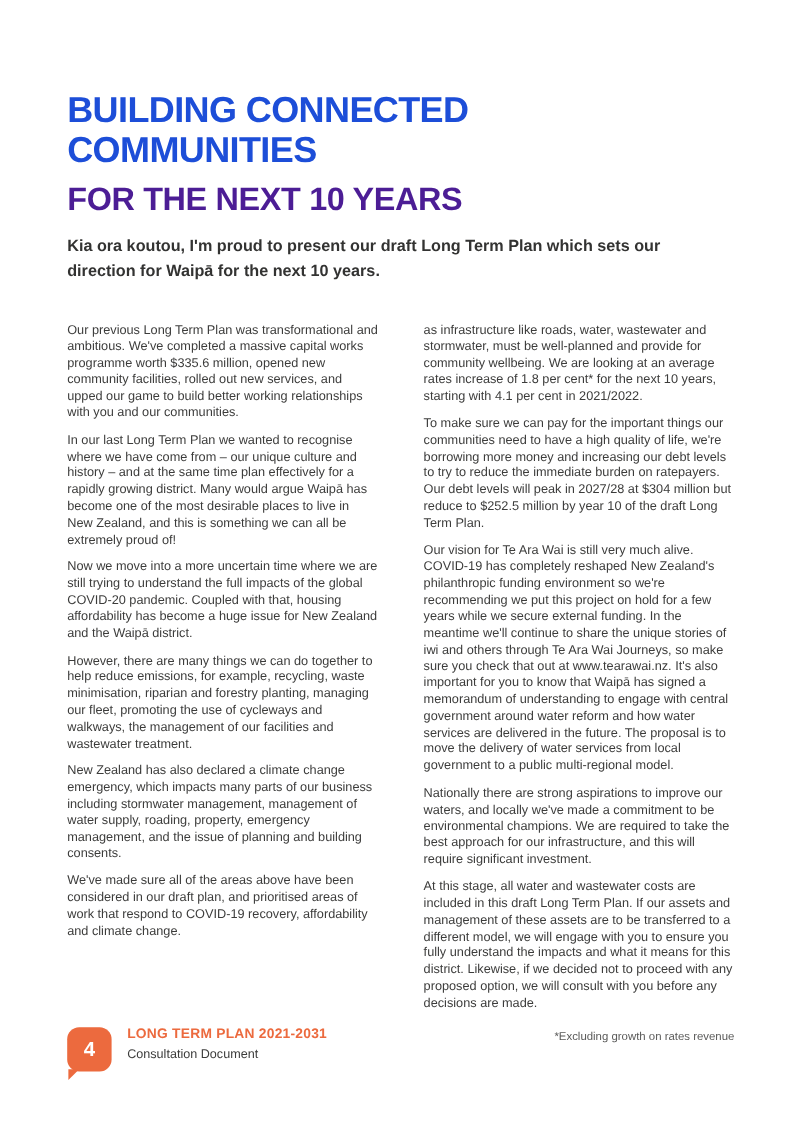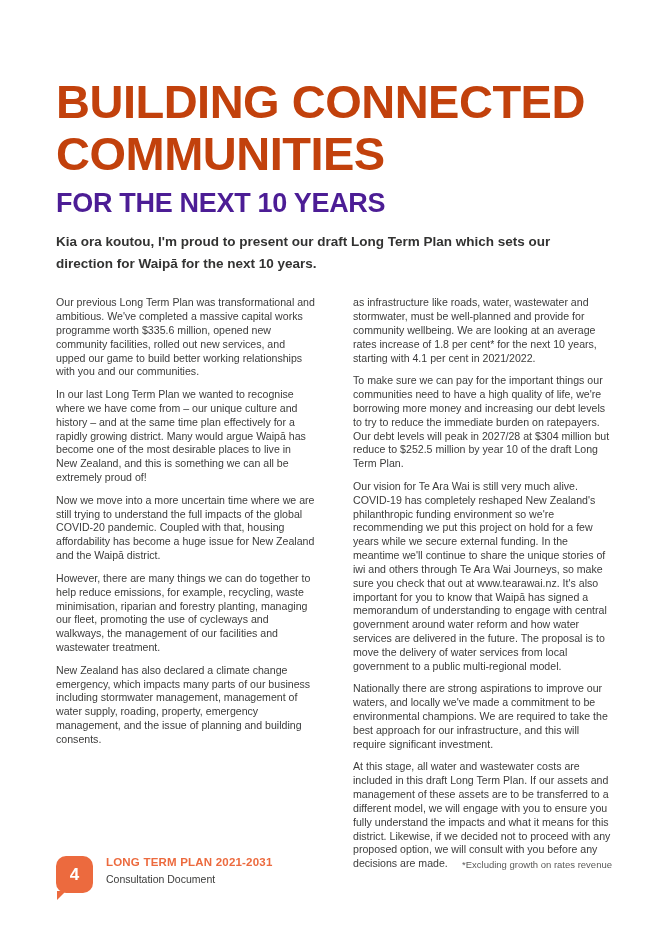--- a/index.html
+++ b/index.html
@@ -8,22 +8,22 @@
     width: 668px;
     height: 944px;
     background: #ffffff;
     font-family: "Liberation Sans", sans-serif;
     color: #3c3c3b;
     box-sizing: border-box;
     padding: 76px 56px 0 56px;
     overflow: hidden;
   }
   .title {
-    color: #c2410c;
-    font-size: 47px;
+    color: #1d4ed8;
+    font-size: 30px;
     font-weight: 800;
     line-height: 1.1;
     letter-spacing: -0.5px;
     margin: 0;
   }
   .title span { display: block; }
   .subtitle {
     color: #4c1d95;
     font-size: 27px;
     font-weight: 800;
@@ -35,21 +35,21 @@
     font-size: 13.5px;
     font-weight: 700;
     line-height: 1.6;
     margin: 12px 0 1px 0;
     max-width: 545px;
     color: #333332;
   }
   .columns {
     display: flex;
     gap: 38px;
-    margin-top: 22px;
+    margin-top: 32px;
     font-size: 10.6px;
     line-height: 1.305;
     color: #3c3c3b;
   }
   .col { flex: 1 1 0; min-width: 0; }
   .col p { margin: 0 0 9px 0; }
   .footer {
     position: absolute;
     left: 56px;
     right: 56px;
@@ -116,20 +116,21 @@
 
   <p class="intro">Kia ora koutou, I'm proud to present our draft Long Term Plan which sets our direction for Waipā for the next 10 years.</p>
 
   <div class="columns">
     <div class="col">
       <p>Our previous Long Term Plan was transformational and ambitious. We've completed a massive capital works programme worth $335.6 million, opened new community facilities, rolled out new services, and upped our game to build better working relationships with you and our communities.</p>
       <p>In our last Long Term Plan we wanted to recognise where we have come from – our unique culture and history – and at the same time plan effectively for a rapidly growing district. Many would argue Waipā has become one of the most desirable places to live in New Zealand, and this is something we can all be extremely proud of!</p>
       <p>Now we move into a more uncertain time where we are still trying to understand the full impacts of the global COVID-20 pandemic. Coupled with that, housing affordability has become a huge issue for New Zealand and the Waipā district.</p>
       <p>However, there are many things we can do together to help reduce emissions, for example, recycling, waste minimisation, riparian and forestry planting, managing our fleet, promoting the use of cycleways and walkways, the management of our facilities and wastewater treatment.</p>
       <p>New Zealand has also declared a climate change emergency, which impacts many parts of our business including stormwater management, management of water supply, roading, property, emergency management, and the issue of planning and building consents.</p>
+      <p>We've made sure all of the areas above have been considered in our draft plan, and prioritised areas of work that respond to COVID-19 recovery, affordability and climate change.</p>
     </div>
     <div class="col">
       <p>as infrastructure like roads, water, wastewater and stormwater, must be well-planned and provide for community wellbeing. We are looking at an average rates increase of 1.8 per cent* for the next 10 years, starting with 4.1 per cent in 2021/2022.</p>
       <p>To make sure we can pay for the important things our communities need to have a high quality of life, we're borrowing more money and increasing our debt levels to try to reduce the immediate burden on ratepayers. Our debt levels will peak in 2027/28 at $304 million but reduce to $252.5 million by year 10 of the draft Long Term Plan.</p>
       <p>Our vision for Te Ara Wai is still very much alive. COVID-19 has completely reshaped New Zealand's philanthropic funding environment so we're recommending we put this project on hold for a few years while we secure external funding. In the meantime we'll continue to share the unique stories of iwi and others through Te Ara Wai Journeys, so make sure you check that out at www.tearawai.nz. It's also important for you to know that Waipā has signed a memorandum of understanding to engage with central government around water reform and how water services are delivered in the future. The proposal is to move the delivery of water services from local government to a public multi-regional model.</p>
       <p>Nationally there are strong aspirations to improve our waters, and locally we've made a commitment to be environmental champions. We are required to take the best approach for our infrastructure, and this will require significant investment.</p>
       <p>At this stage, all water and wastewater costs are included in this draft Long Term Plan. If our assets and management of these assets are to be transferred to a different model, we will engage with you to ensure you fully understand the impacts and what it means for this district. Likewise, if we decided not to proceed with any proposed option, we will consult with you before any decisions are made.</p>
     </div>
   </div>
 

